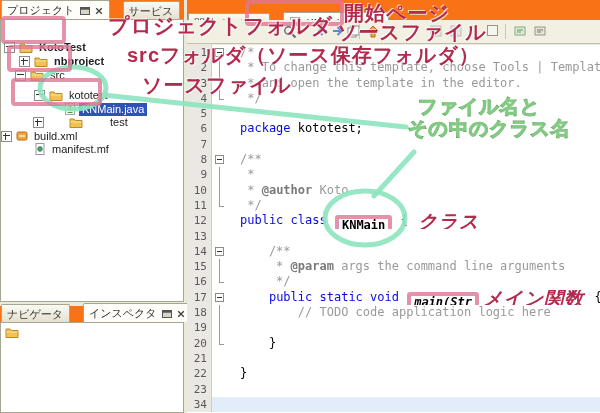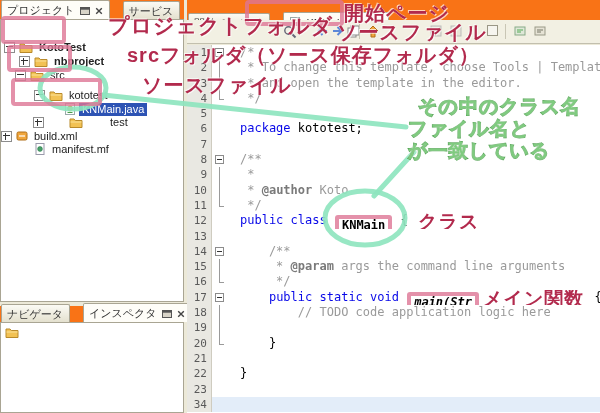--- a/index.html
+++ b/index.html
@@ -47,21 +47,21 @@
   .fold.end::before{content:"";position:absolute;left:7px;top:0;height:8px;border-left:1px solid #9a9a9a;}
   .fold.end::after{content:"";position:absolute;left:7px;top:8px;width:5px;border-top:1px solid #9a9a9a;}
   .code{flex:1;white-space:pre;padding-left:12px;overflow:hidden;}
   .cl.cur .fold,.cl.cur .code{background:#e3edf9;}
   .k{color:#0808e8;} .p{color:#000;} .c{color:#9a9a9a;} .d{color:#7a7a7a;font-weight:bold;}
   .pbox{display:inline-block;background:#fff;border:4px solid rgba(221,117,149,.8);border-radius:3px;
         padding:0 3px;margin:0 1px;font-weight:bold;color:#000;line-height:13px;vertical-align:-5px;}
   .pbox.i{font-style:italic;}
   .ann{display:inline-block;font-family:"Liberation Sans",sans-serif;font-weight:bold;font-size:19px;
        color:#b22a4d;line-height:13px;vertical-align:-4px;margin:0 3px;letter-spacing:1px;
-       text-shadow:1px 1px 0 rgba(255,255,255,.65);}
+       text-shadow:1px 1px 0 rgba(255,255,255,.65);font-style:italic;}
   
   #overlay-svg{position:absolute;left:0;top:0;pointer-events:none;}
   .obox{position:absolute;border:4px solid rgba(221,117,149,.8);border-radius:4px;pointer-events:none;}
   .plabel{position:absolute;font-weight:bold;color:#b22a4d;white-space:nowrap;pointer-events:none;
           letter-spacing:1px;text-shadow:1px 1px 0 rgba(255,255,255,.7),-1px -1px 0 rgba(255,255,255,.7);}
   #green-note{position:absolute;font-weight:bold;font-size:19px;line-height:22px;color:#7fcb7f;
               -webkit-text-stroke:1.2px #2f8f2f;paint-order:stroke fill;letter-spacing:1px;
               text-shadow:0 0 3px #fff;pointer-events:none;white-space:nowrap;}
   #green-note div:first-child{padding-left:10px;}
 </style>
@@ -406,17 +406,16 @@
       <div class="obox" style="left: 7px; top: 45px; width: 57px; height: 19px;"></div>
       <div class="obox" style="left: 11px; top: 78px; width: 83px; height: 20px;"></div>
       <div class="obox" style="left: 245px; top: 0px; width: 91px; height: 18px;"></div>
       <div class="plabel" style="left: 108px; top: 12px; font-size: 21px;">プロジェクトフォルダ</div>
       <div class="plabel" style="left: 127px; top: 42px; font-size: 20px;">srcフォルダ（ソース保存フォルダ）</div>
       <div class="plabel" style="left: 142px; top: 72px; font-size: 20px;">ソースファイル</div>
       <div class="plabel" style="left: 344px; top: 0px; font-size: 20px;">開始ページ</div>
       <div class="plabel" style="left: 337px; top: 19px; font-size: 20px;">ソースファイル</div>
     </div>
   <div id="green-note" style="left: 408px; top: 96px;">
+      <div>ファイル名と</div>
       <div>その中のクラス名</div>
-      <div>ファイル名と</div>
-      <div>が一致している</div>
     </div>
 </div>
 
 </body></html>

